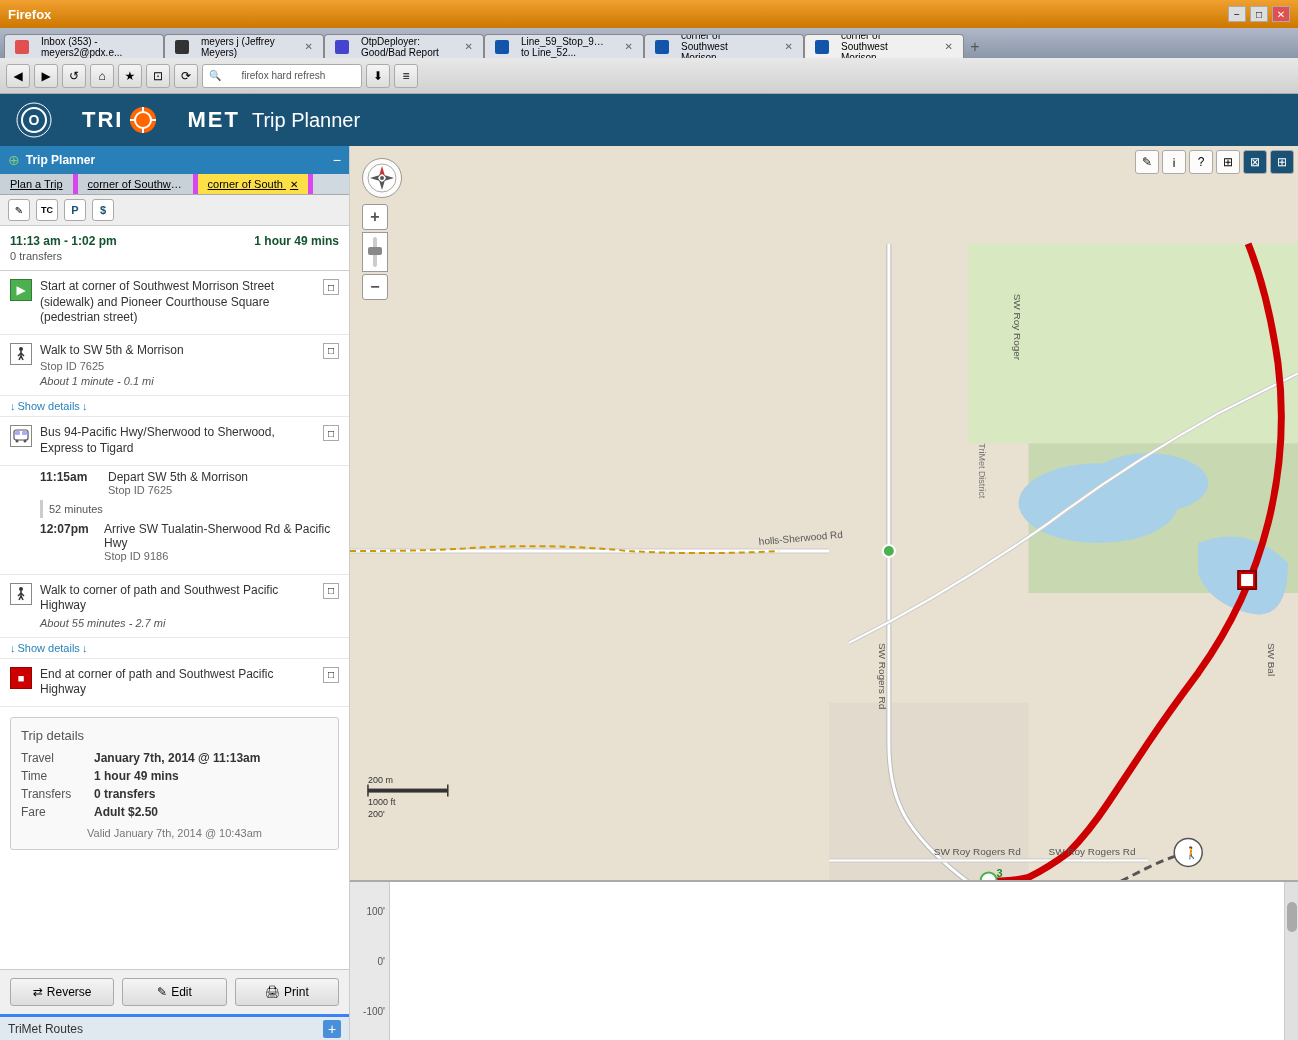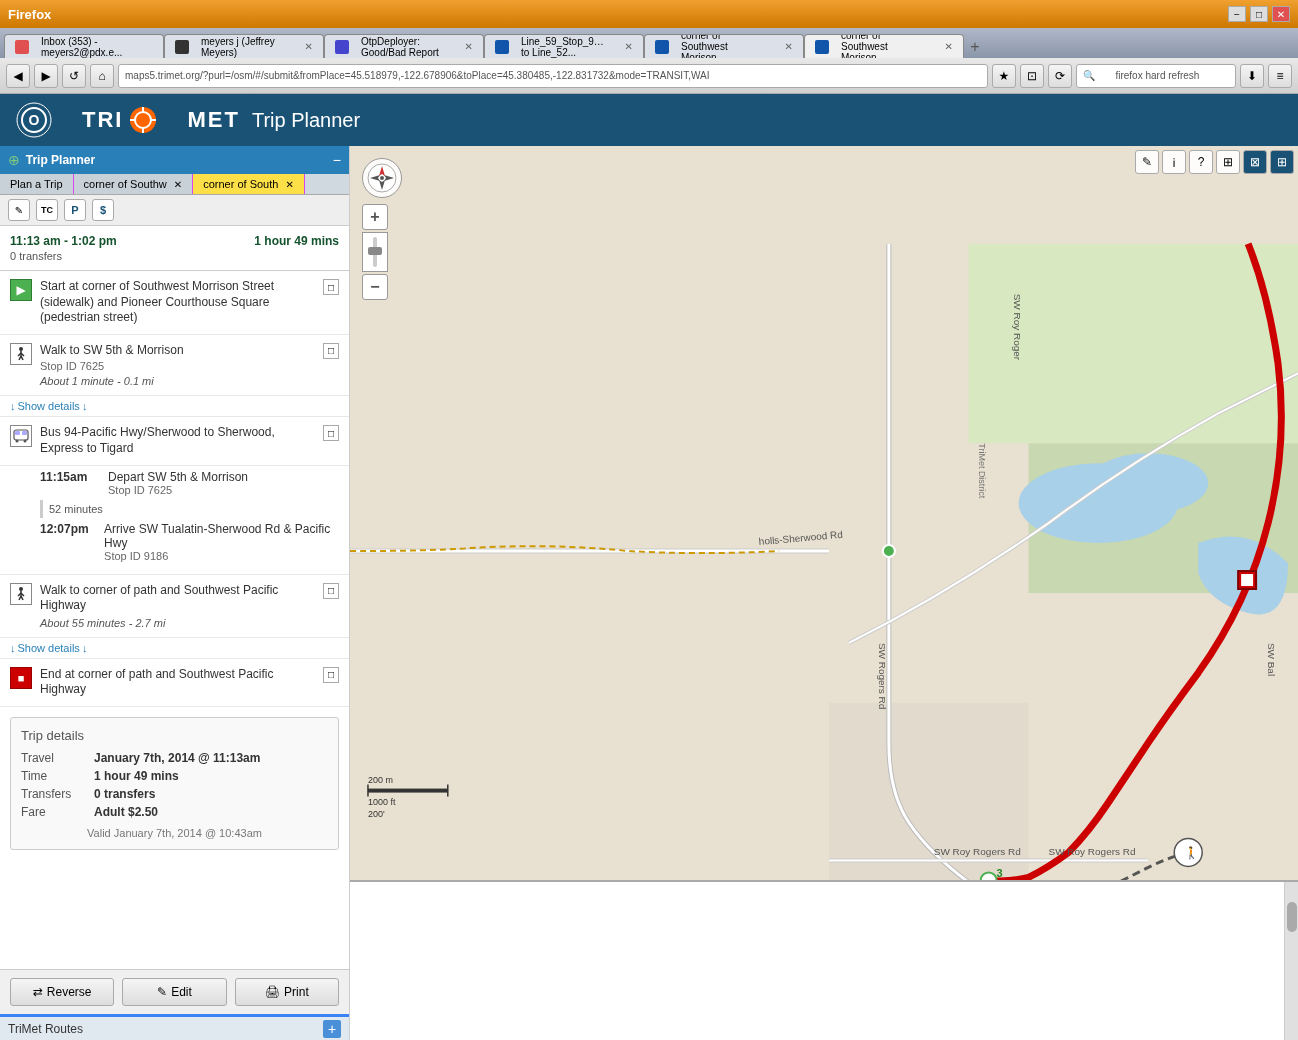--- a/index.html
+++ b/index.html
@@ -125,26 +125,27 @@
     
     .inner-tabs {
       display: flex;
       background: #d0d8e0;
       border-bottom: 1px solid #aaa;
     }
     .inner-tab {
       padding: 4px 10px;
       font-size: 11px;
       cursor: pointer;
-      border-right: 1px solid #d946ef;
+      border-right: 5px solid #d946ef;
       background: #c8d0d8;
       white-space: nowrap;
       overflow: hidden;
       max-width: 120px;
       text-overflow: ellipsis;
+      text-decoration: underline;
     }
     .inner-tab.active { background: #fde047; }
     .inner-tab-close { font-size: 10px; margin-left: 4px; cursor: pointer; }
 
     
     .map-toolbar {
       display: flex;
       align-items: center;
       padding: 4px 8px;
       background: #eee;
@@ -475,23 +476,20 @@
     <span class="tab-close">✕</span>
   </div>
   <div class="tab-add">+</div>
 </div>
 
 <div class="nav-bar">
   <div class="nav-btn">◀</div>
   <div class="nav-btn">▶</div>
   <div class="nav-btn">↺</div>
   <div class="nav-btn">⌂</div>
-  <div class="address-bar">
-    <span style="font-size:10px;color:#555;">maps5.trimet.org/?purl=/osm/#/submit&amp;fromPlace=45.518979,-122.678906&amp;toPlace=45.380485,-122.831732&amp;mode=TRANSIT,WAI</span>
-  </div>
   <div class="nav-btn">★</div>
   <div class="nav-btn">⊡</div>
   <div class="nav-btn">⟳</div>
   <div class="search-bar">
     <span style="font-size:10px;">🔍</span>
     <span style="font-size:10px;color:#555;margin-left:16px;">firefox hard refresh</span>
   </div>
   <div class="nav-icons">
     <div class="nav-btn">⬇</div>
     <div class="nav-btn">≡</div>
@@ -795,20 +793,25 @@
         <div class="map-top-btn">✎</div>
         <div class="map-top-btn">ℹ</div>
         <div class="map-top-btn">?</div>
         <div class="map-top-btn">⊞</div>
         <div class="map-top-btn" style="background:#1a5276;color:white;">⊠</div>
         <div class="map-top-btn" style="background:#1a5276;color:white;">⊞</div>
       </div>
 
       <div class="elevation-chart">
 
+        <div class="chart-left-axis">
+          <span class="axis-label">100'</span>
+          <span class="axis-label">0'</span>
+          <span class="axis-label">-100'</span>
+        </div>
 
         <div class="chart-content" style="position:relative;">
 
           <div style="position:absolute;left:0;top:0;width:65%;height:100%;background:#87ceeb;">
 
             <div style="position:absolute;top:30%;left:50%;transform:translate(-50%,-50%);font-size:24px;font-weight:bold;color:#333;">→</div>
 
             <div style="position:absolute;top:45%;left:48%;transform:translate(-50%,-50%);width:30px;height:22px;background:white;border:2px solid #555;border-radius:3px;display:flex;align-items:center;justify-content:center;">
               <svg width="18" height="14" viewBox="0 0 18 14">
                 <rect x="1" y="1" width="16" height="10" rx="2" fill="none" stroke="#555" stroke-width="1.2"></rect>

